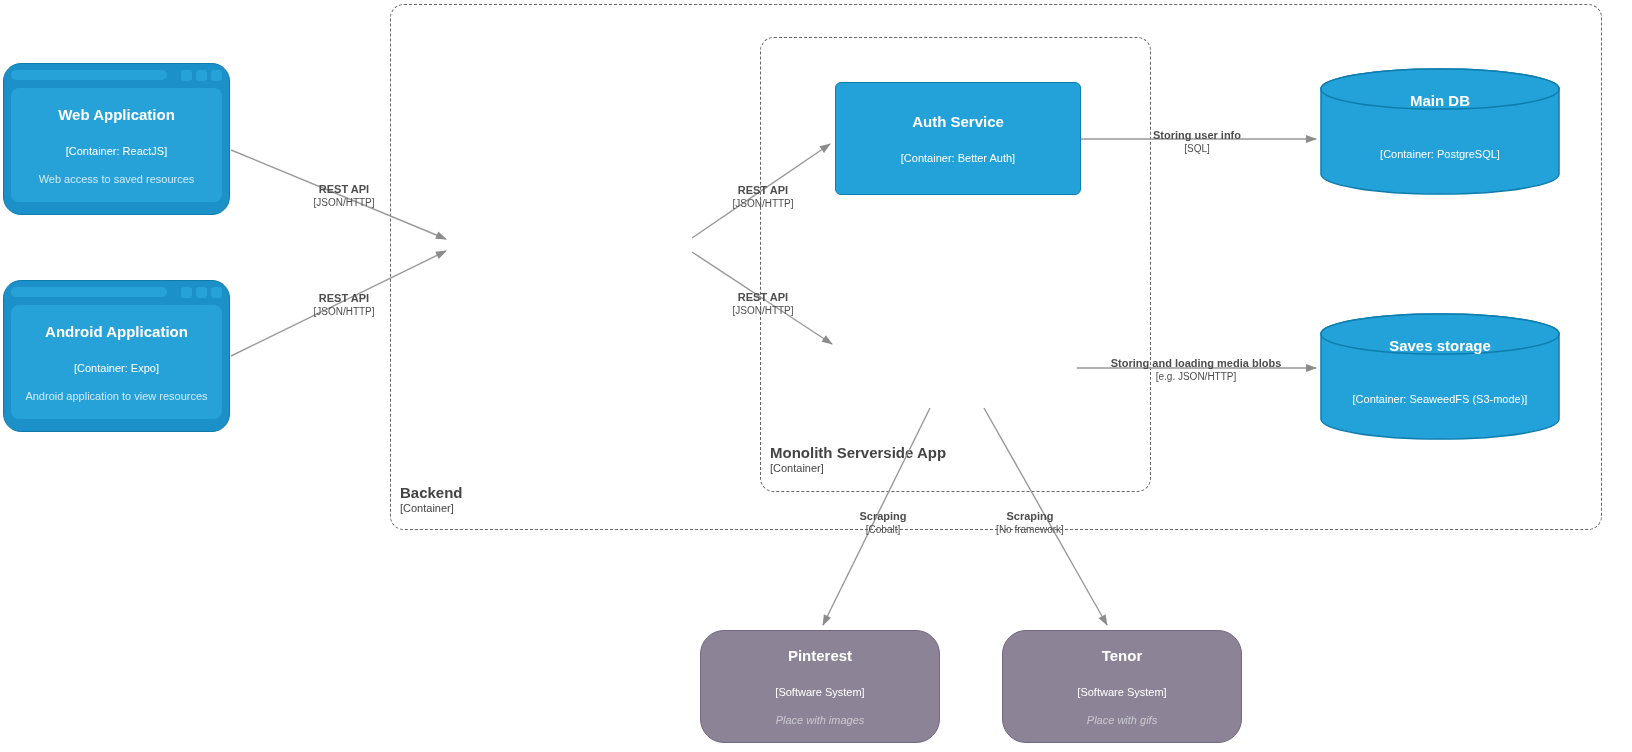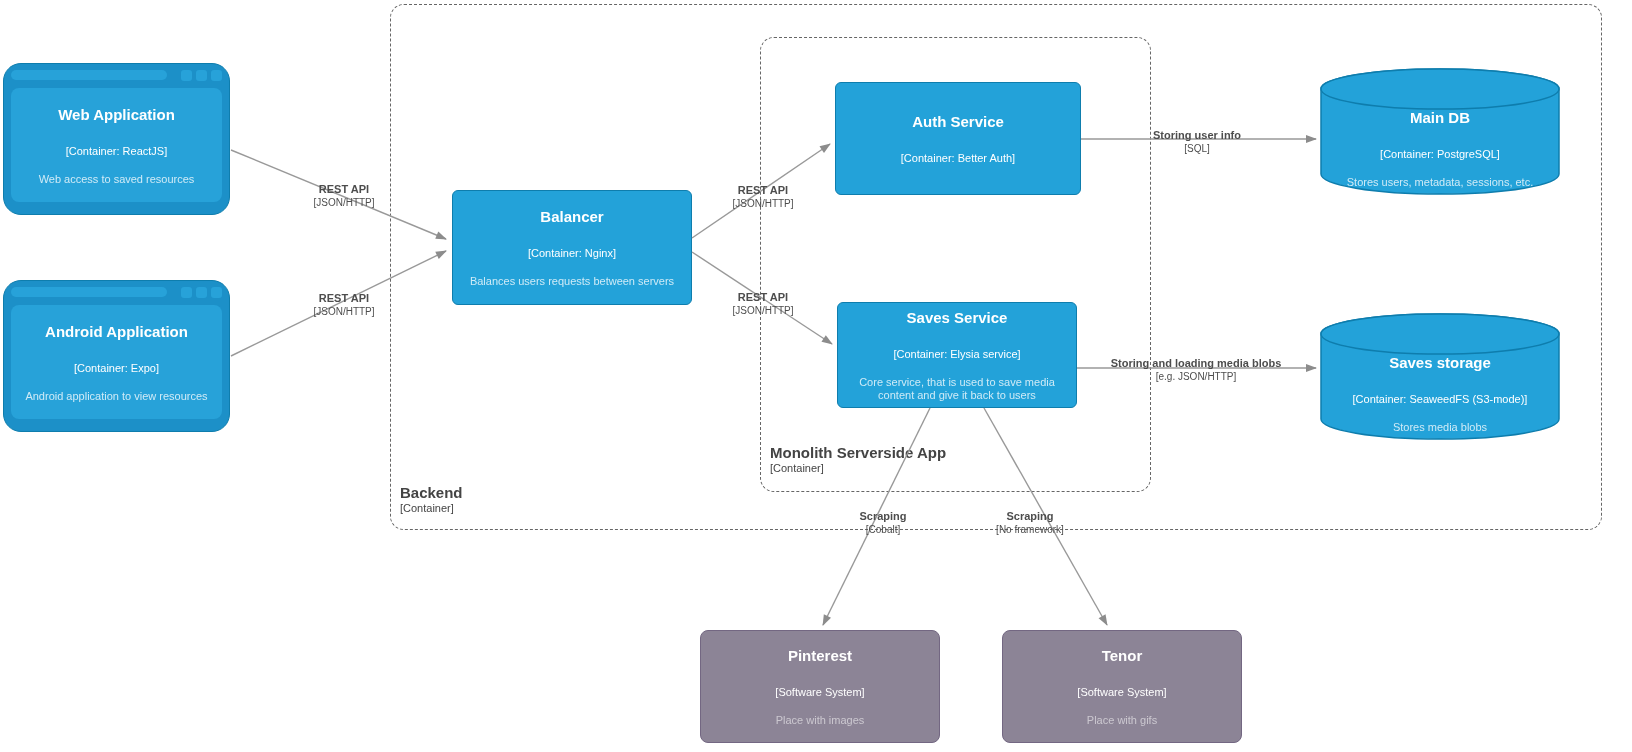--- a/index.html
+++ b/index.html
@@ -33,23 +33,23 @@
   .container-box{
     background:var(--container-fill,#23A2D9);
     border:1px solid var(--container-stroke,#0E7DAD);
     border-radius:6px;
   }
 
   
   .external-box{
     background:var(--external-fill,#8C8496);
     border:1px solid var(--external-stroke,#736782);
-    border-radius:8px;
-  }
-  .external-box .node-desc{color:rgba(255,255,255,.55);}
+    border-radius:24px;
+  }
+  .external-box .node-desc{color:rgba(255,255,255,.55);font-style:italic;}
 
   
   .browser-box{
     background:var(--container-fill-dark,#1C90C8);
     border:1px solid var(--container-stroke,#0E7DAD);
     border-radius:18px;
   }
   .browser-chrome{
     position:absolute;left:0;right:0;top:0;height:22px;
     display:flex;align-items:center;padding:0 7px;box-sizing:border-box;gap:4px;
@@ -64,21 +64,21 @@
   }
   .browser-panel{
     position:absolute;left:7px;right:7px;top:24px;bottom:12px;
     background:var(--container-fill-light,#27A2D9);border-radius:8px;
   }
   .browser-box .node-text{top:22px;bottom:8px;}
 
   
   .cylinder-box{background:transparent;border:none;}
   .cylinder-box svg{position:absolute;left:0;top:0;}
-  .cylinder-box .node-text{padding-top:34px;}
+  .cylinder-box .node-text{padding-top:34px;gap:17px;}
 
   
   svg.edges{position:absolute;left:0;top:0;z-index:3;pointer-events:none;}
   svg.edges line{stroke:var(--line,#999);stroke-width:1.4;}
   .edge-label{
     position:absolute;z-index:4;transform:translate(-50%,-50%);
     text-align:center;color:var(--edge-label,#4D4D4D);white-space:nowrap;
   }
   .el-name{font-size:11px;font-weight:bold;line-height:13px;text-align:center;}
   .el-tech{font-size:10px;line-height:13px;}
@@ -175,42 +175,28 @@
       <div class="browser-btn"></div>
     </div>
     <div class="browser-panel"></div>
     <div class="node-text">
       <div class="node-title">Android Application</div>
       <div class="node-meta">[Container: Expo]</div>
       <div class="node-desc">Android application to view resources</div>
     </div>
   </div>
 
-  <div class="node container-box z-nodes" style="left:452px;top:190px;width:240px;height:115px">
-    <div class="node-text">
-      <div class="node-title">Balancer</div>
-      <div class="node-meta">[Container: Nginx]</div>
-      <div class="node-desc">Balances users requests between servers</div>
-    </div>
-  </div>
 
   <div class="node container-box z-nodes" style="left:835px;top:82px;width:246px;height:113px">
     <div class="node-text">
       <div class="node-title">Auth Service</div>
       <div class="node-meta">[Container: Better Auth]</div>
     </div>
   </div>
 
-  <div class="node container-box z-nodes" style="left:837px;top:302px;width:240px;height:106px">
-    <div class="node-text">
-      <div class="node-title">Saves Service</div>
-      <div class="node-meta">[Container: Elysia service]</div>
-      <div class="node-desc">Core service, that is used to save media content and give it back to users</div>
-    </div>
-  </div>
 
   <div class="node cylinder-box z-nodes" style="left:1320px;top:68px;width:240px;height:127px">
     <svg width="240" height="127" viewBox="0 0 240 127">
       <path d="M1,21 A119,20 0 0 1 239,21 L239,106 A119,20 0 0 1 1,106 Z" style="fill:var(--container-fill,#23A2D9);stroke:var(--container-stroke,#0E7DAD);stroke-width:1.5"></path>
       <ellipse cx="120" cy="21" rx="119" ry="20" style="fill:var(--container-fill,#23A2D9);stroke:var(--container-stroke,#0E7DAD);stroke-width:1.5"></ellipse>
     </svg>
     <div class="node-text">
       <div class="node-title">Main DB</div>
       <div class="node-meta">[Container: PostgreSQL]</div>
       <div class="node-desc">Stores users, metadata, sessions, etc.</div>

